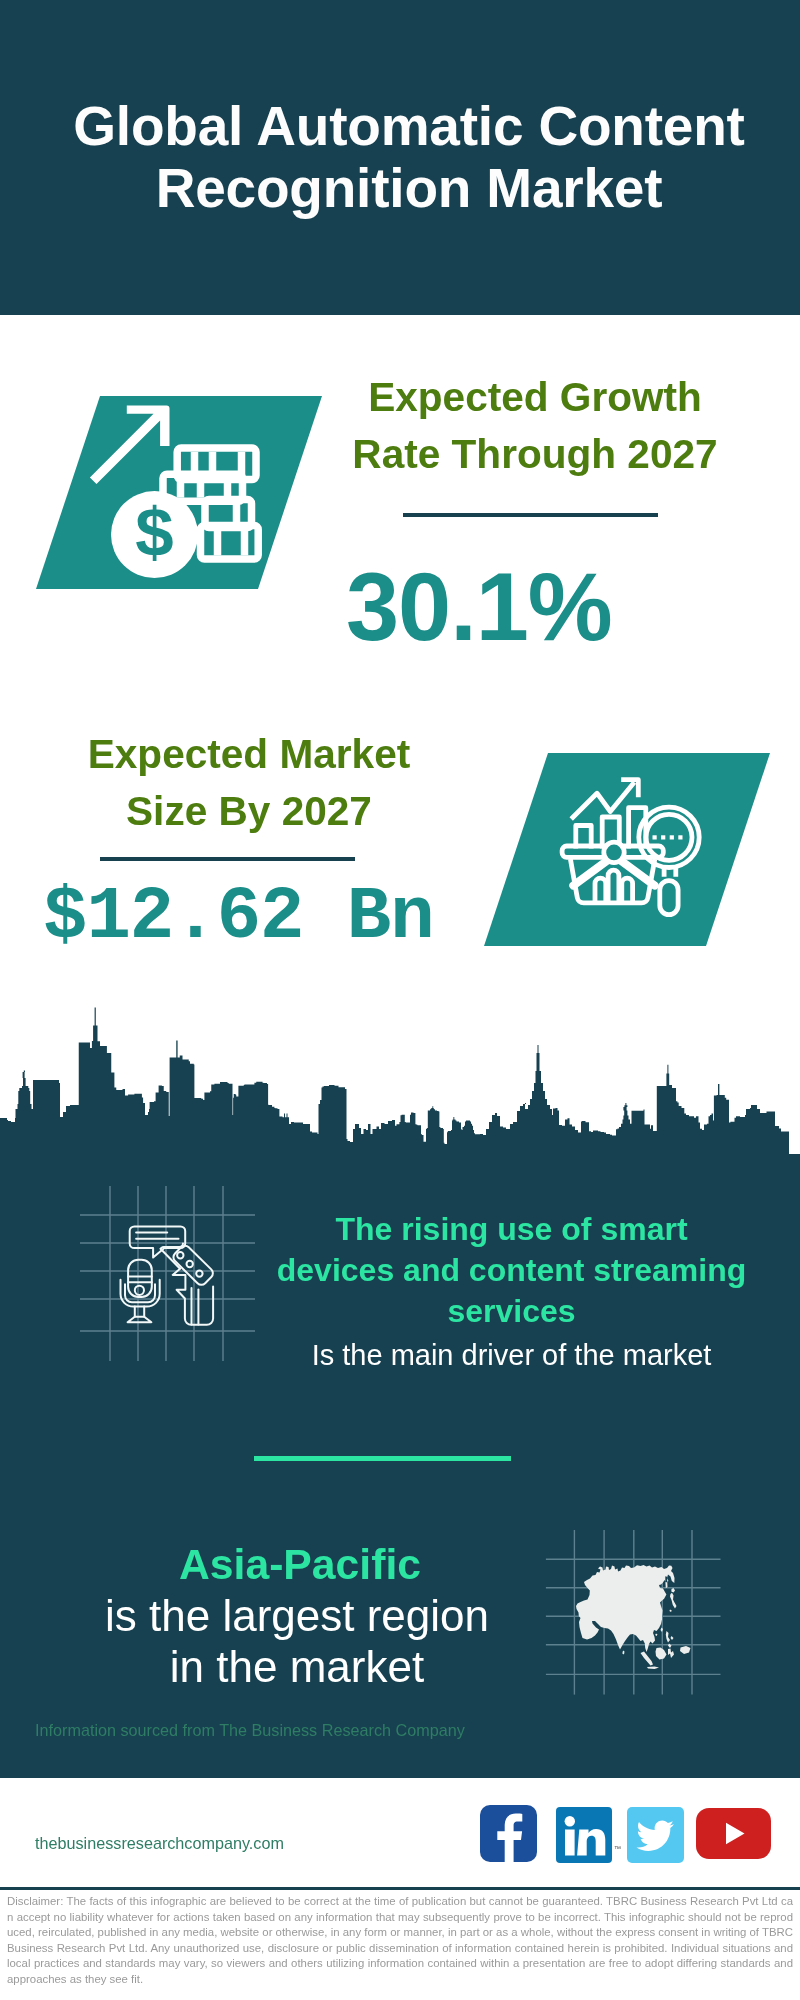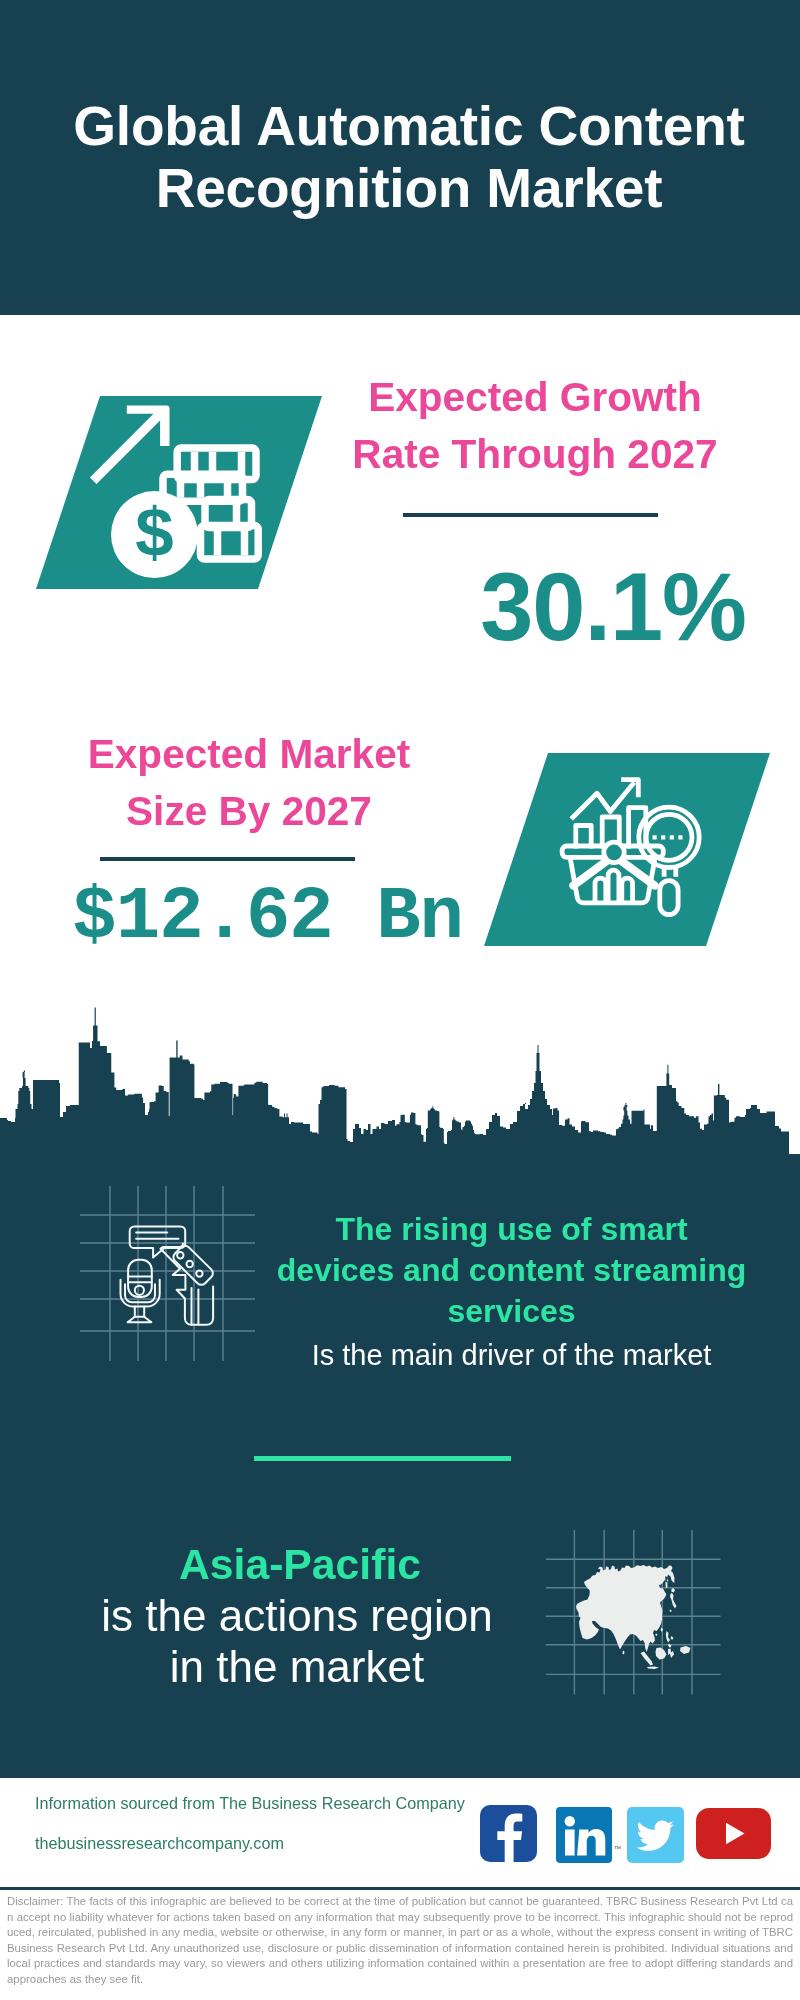--- a/index.html
+++ b/index.html
@@ -6,23 +6,23 @@
   body{width:800px;height:2000px;background:#fff;font-family:"Liberation Sans",sans-serif;overflow:hidden;}
   .page{position:relative;width:800px;height:1520px;background:#fff;}
 
   
   .header{position:absolute;left:0;top:0;width:800px;height:315px;background:#174150;}
   .header .title{position:absolute;left:9px;top:95px;width:800px;text-align:center;color:#fdfdfd;
                  font-size:55px;font-weight:bold;line-height:62px;letter-spacing:-0.2px;white-space:pre-line;}
 
   
   .plgm{position:absolute;background:#1B8E89;}
-  .stat-label{position:absolute;color:#ec4899;font-size:40.6px;font-weight:bold;line-height:57px;text-align:center;white-space:pre-line;}
+  .stat-label{position:absolute;color:#4d7c0f;font-size:40.6px;font-weight:bold;line-height:57px;text-align:center;white-space:pre-line;}
   .stat-rule{position:absolute;height:4px;background:#17414f;}
-  .stat-value{position:absolute;color:#1B8E89;font-size:95.5px;font-weight:bold;line-height:98px;text-align:right;letter-spacing:-1px;}
+  .stat-value{position:absolute;color:#1B8E89;font-size:95.5px;font-weight:bold;line-height:98px;text-align:left;letter-spacing:-1px;}
 
   
   .darkband{position:absolute;left:0;width:800px;background:#174150;}
   .skywrap{position:absolute;left:0;width:800px;}
 
   .drv-hi{position:absolute;color:#2CE5A2;font-size:32px;font-weight:bold;line-height:41.2px;text-align:center;}
   .drv-sub{position:absolute;color:#ffffff;font-size:29px;font-weight:normal;line-height:41.2px;text-align:center;}
   .mid-rule{position:absolute;height:4.5px;background:#2CE5A2;}
   .rg-hi{position:absolute;color:#2CE5A2;font-size:42.7px;font-weight:bold;line-height:51px;text-align:center;}
   .rg-sub{position:absolute;color:#ffffff;font-size:44px;font-weight:normal;line-height:51px;text-align:center;}
@@ -180,42 +180,42 @@
         </g>
       </g>
     </svg>
     <div class="drv-hi" style="left:275px;top:1209px;width:473px;">The rising use of smart devices and content streaming services</div>
     <div class="drv-sub" style="left:304px;top:1335px;width:415px;">Is the main driver of the market</div>
   </div>
   <div class="mid-rule" style="left:254px;top:1456px;width:257px;"></div>
 
   <div>
     <div class="rg-hi" style="left:100px;top:1539px;width:400px;">Asia-Pacific</div>
-    <div class="rg-sub" style="left:97px;top:1590px;width:400px;">is the actions region in the market</div>
+    <div class="rg-sub" style="left:97px;top:1590px;width:400px;">is the largest region in the market</div>
     <svg style="position:absolute;left:540px;top:1520px;width:190px;height:180px;" viewBox="0 0 190 180">
       <g stroke="#5e8190" stroke-width="1.4">
         <line x1="34.4" y1="10" x2="34.4" y2="174.6"></line>
         <line x1="64.1" y1="10" x2="64.1" y2="174.6"></line>
         <line x1="93.8" y1="10" x2="93.8" y2="174.6"></line>
         <line x1="122.3" y1="10" x2="122.3" y2="174.6"></line>
         <line x1="152.0" y1="10" x2="152.0" y2="174.6"></line>
         <line x1="5.9" y1="39.2" x2="180.5" y2="39.2"></line>
         <line x1="5.9" y1="67.7" x2="180.5" y2="67.7"></line>
         <line x1="5.9" y1="96.2" x2="180.5" y2="96.2"></line>
         <line x1="5.9" y1="124.7" x2="180.5" y2="124.7"></line>
         <line x1="5.9" y1="154.4" x2="180.5" y2="154.4"></line>
       </g>
       <g fill="#eceeed" fill-rule="evenodd">
         <path d="M44.0,62.0 L47.0,60.0 L50.0,58.5 L52.5,55.5 L55.5,55.0 L57.0,52.0 L59.5,52.5 L60.5,49.5 L58.0,48.5 L60.0,46.5 L62.5,47.5 L63.0,50.5 L65.5,49.5 L66.0,46.5 L68.5,47.0 L69.0,50.0 L71.0,49.0 L72.0,45.5 L74.5,46.5 L75.0,49.5 L77.5,48.5 L78.0,51.5 L80.5,50.5 L82.0,47.5 L84.5,48.0 L86.0,45.5 L89.0,46.0 L91.0,48.0 L94.0,47.5 L97.0,45.3 L100.5,46.0 L103.5,45.1 L106.5,46.5 L109.5,45.5 L112.0,47.5 L115.0,46.5 L118.0,48.0 L121.5,47.0 L124.0,49.0 L127.0,48.0 L129.0,45.5 L131.3,45.8 L132.5,48.0 L131.0,51.0 L133.0,53.0 L134.5,58.0 L134.3,63.0 L131.8,61.0 L130.5,56.5 L128.0,54.5 L127.0,58.0 L128.5,61.0 L126.0,62.5 L124.5,60.0 L123.0,62.5 L121.0,64.5 L119.0,65.0 L120.0,68.0 L123.0,68.5 L124.1,70.5 L126.4,74.5 L124.1,78.8 L122.0,80.5 L120.0,82.5 L121.0,86.0 L122.5,90.5 L122.0,95.0 L122.0,99.5 L121.0,104.0 L119.0,108.0 L116.5,111.0 L114.0,110.0 L113.0,113.0 L114.5,117.0 L115.0,120.5 L112.5,123.5 L110.5,121.5 L109.0,124.0 L107.8,128.5 L106.5,132.0 L105.2,128.0 L104.8,123.5 L103.0,120.0 L100.5,121.0 L98.5,118.5 L96.0,115.5 L93.0,114.0 L90.0,114.5 L87.5,117.5 L85.0,121.0 L82.5,125.0 L80.0,129.5 L78.0,125.0 L76.0,119.5 L73.5,114.0 L71.0,110.5 L68.0,108.5 L64.5,108.0 L61.0,107.0 L58.0,104.0 L55.0,101.0 L52.0,101.0 L52.5,103.5 L56.0,107.5 L59.0,109.5 L57.5,112.5 L55.0,115.5 L51.5,118.0 L47.0,119.5 L42.5,118.0 L41.0,113.0 L39.5,107.0 L39.0,102.0 L40.5,98.0 L38.8,96.0 L38.5,92.5 L36.5,89.0 L36.0,86.0 L37.5,83.5 L40.5,82.0 L44.0,80.5 L47.5,79.5 L49.5,75.0 L49.8,70.5 L47.5,68.0 L45.0,65.0 Z M125.3,56.3 L127.0,56.8 L127.5,67.0 L125.8,68.3 L125.3,61.0 Z M130.5,74.0 L132.0,72.8 L133.5,75.5 L133.0,79.5 L134.5,82.5 L136.5,86.0 L135.0,88.5 L132.8,85.0 L131.5,80.0 L130.0,76.5 Z M131.5,69.0 L133.5,68.0 L135.0,70.5 L133.5,72.5 L131.3,71.5 Z M130.0,89.5 L131.8,90.5 L131.0,92.0 L129.4,91.0 Z M126.5,111.0 L128.5,113.0 L128.0,117.0 L130.0,120.0 L128.0,122.5 L126.5,119.0 L125.8,114.5 Z M131.5,116.0 L133.5,118.0 L132.0,120.0 L130.5,118.0 Z M129.0,123.5 L131.5,125.5 L130.0,128.0 L128.0,125.5 Z M116.5,128.0 L120.5,127.5 L124.0,130.0 L126.5,134.5 L124.0,138.5 L119.5,139.5 L116.0,136.0 L115.5,131.5 Z M128.0,129.0 L130.5,128.5 L131.0,132.5 L133.0,131.0 L134.0,134.5 L131.0,138.0 L130.0,133.5 L128.0,135.0 Z M100.5,133.0 L104.0,131.5 L111.5,141.0 L113.0,144.5 L110.5,145.5 L104.0,138.0 Z M107.0,147.0 L114.5,146.5 L119.0,147.5 L114.5,149.0 L108.0,148.5 Z M140.5,127.5 L146.0,126.0 L150.5,128.0 L149.0,132.5 L144.0,134.0 L140.0,131.0 Z M83.0,130.5 L84.5,131.5 L84.0,134.5 L82.3,133.5 Z M121.5,107.5 L123.0,109.0 L122.0,112.0 L120.5,110.0 Z M116.0,113.5 L117.5,114.5 L116.5,116.0 L115.2,115.0 Z"></path>
       </g>
     </svg>
   </div>
 
   <div>
-    <div class="src" style="left:35px;top:1793px;">Information sourced from The Business Research Company</div>
+    <div class="src" style="left:35px;top:1720px;">Information sourced from The Business Research Company</div>
     <div class="src" style="left:35px;top:1833px;">thebusinessresearchcompany.com</div>
 
     <svg style="position:absolute;left:480px;top:1805px;width:57px;height:57px;" viewBox="0 0 57 57">
       <rect x="0" y="0" width="57" height="57" rx="10" fill="#1B4F9C"></rect>
       <path d="M33.6 57 V34.9 h7.4 l1.1 -8.6 h-8.5 v-5.5 c0 -2.5 0.7 -4.2 4.2 -4.2 h4.5 V8.9 c-0.8 -0.1 -3.5 -0.3 -6.6 -0.3 -6.5 0 -11 4 -11 11.3 v6.4 h-7.4 v8.6 h7.4 V57 z" fill="#ffffff"></path>
     </svg>
 
     <svg style="position:absolute;left:556px;top:1807px;width:56px;height:56px;" viewBox="0 0 56 56">
       <rect x="0" y="0" width="56" height="56" rx="4" fill="#0A77B5"></rect>
       <circle cx="13.8" cy="14.3" r="5.2" fill="#ffffff"></circle>

